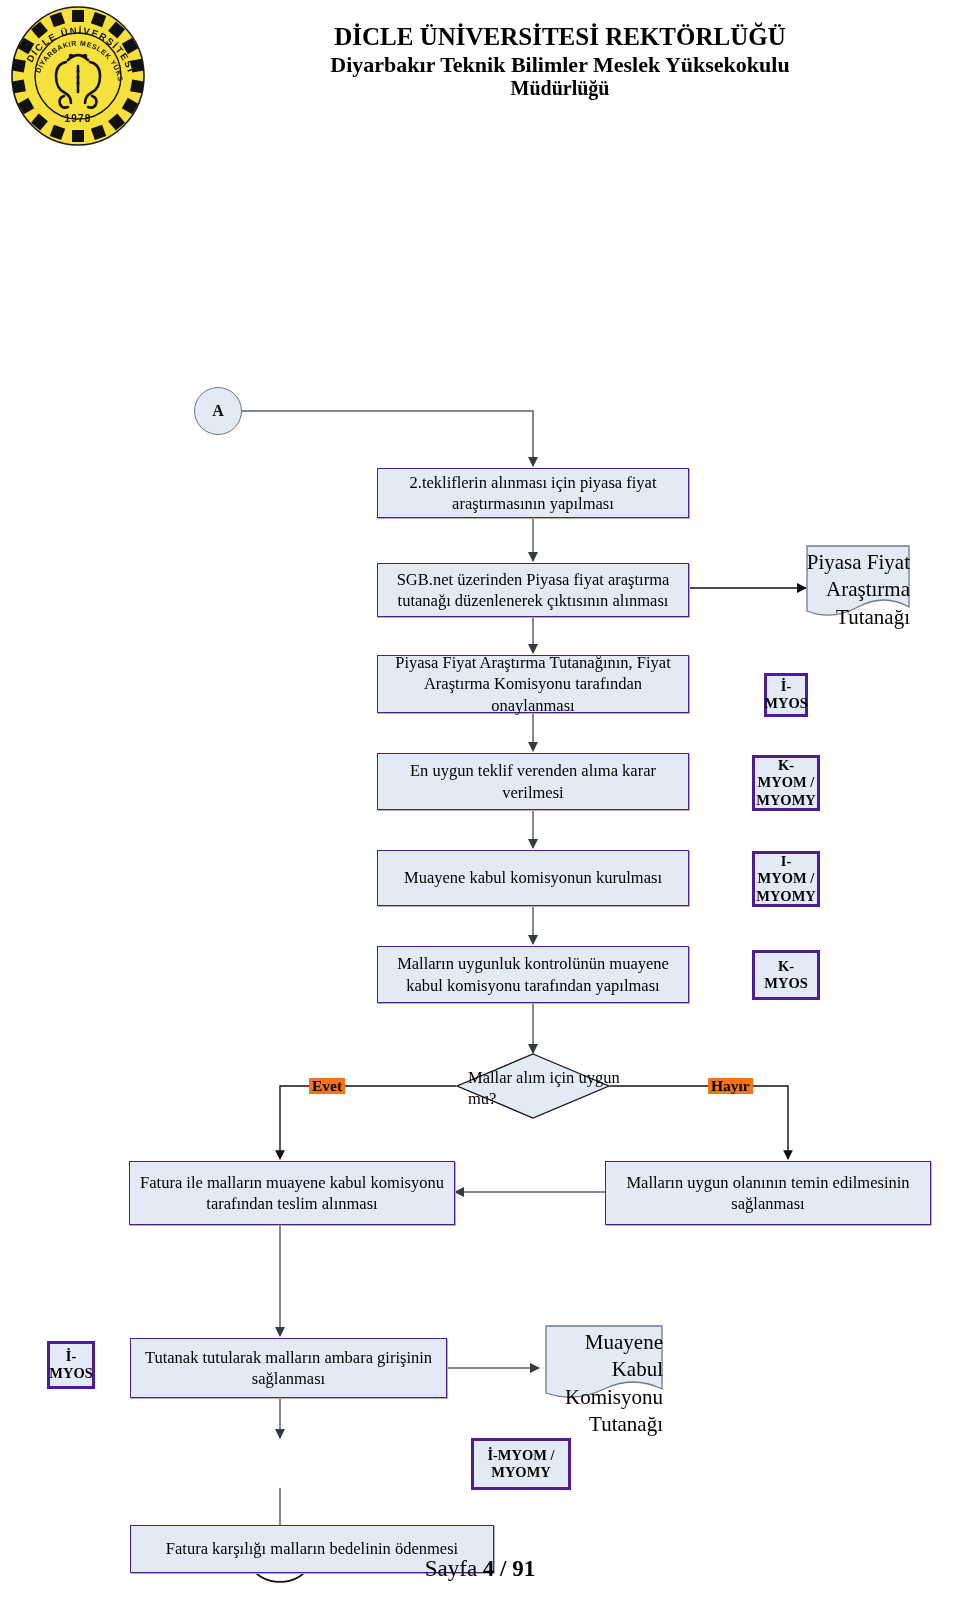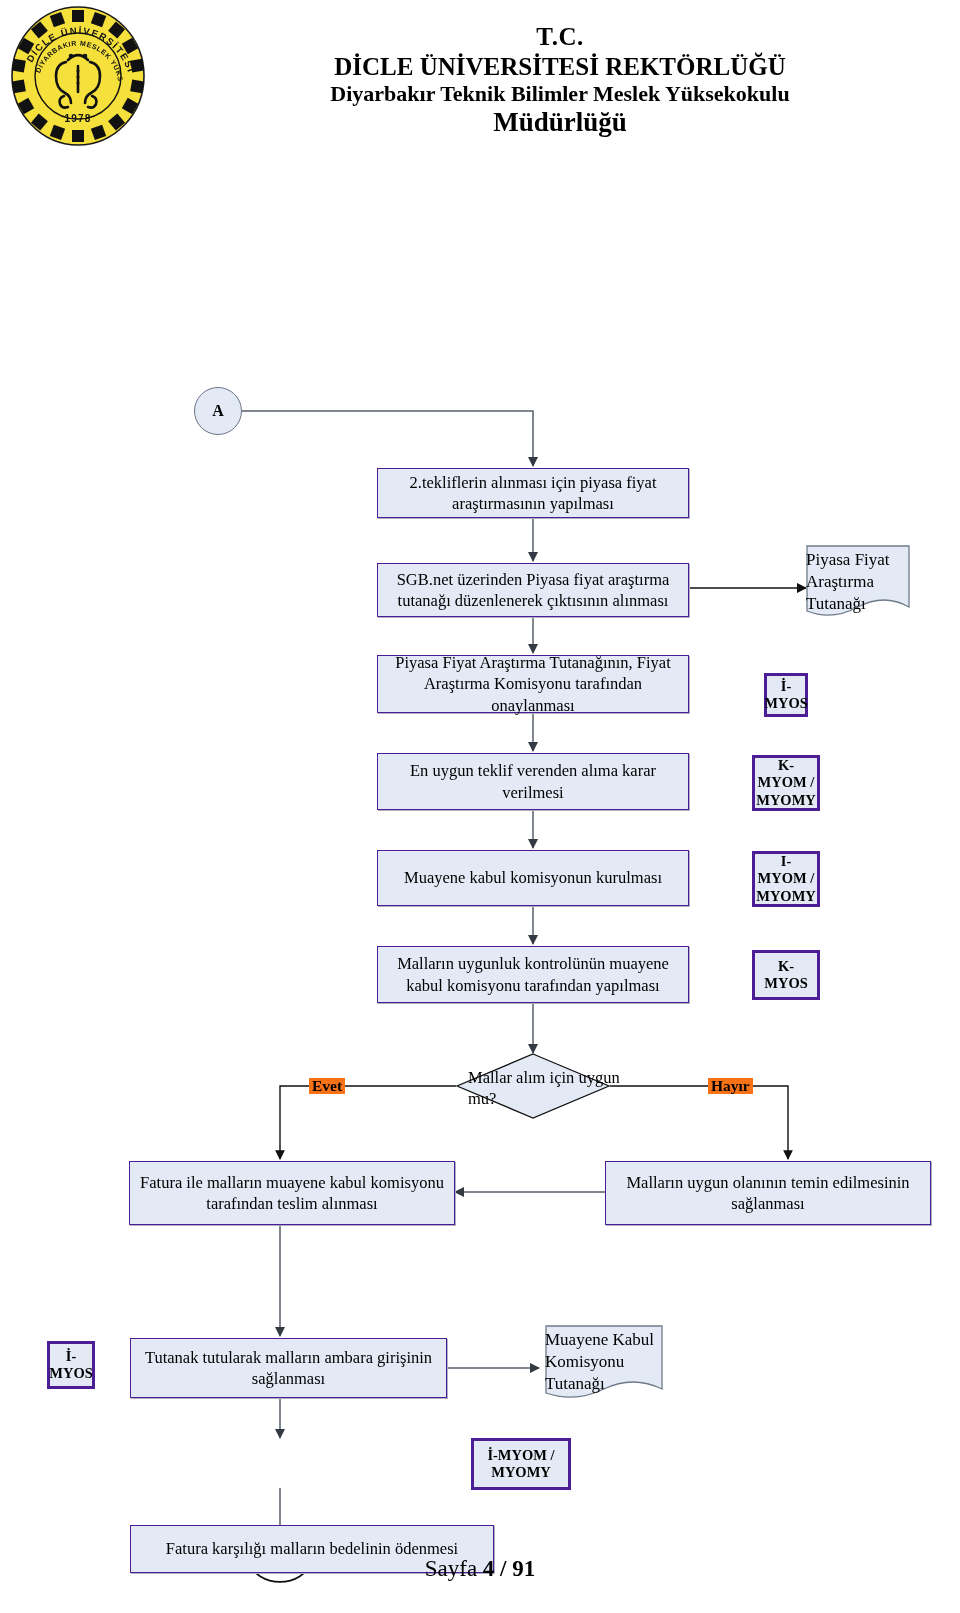--- a/index.html
+++ b/index.html
@@ -33,21 +33,21 @@
   #header-text {
     position: absolute;
     left: 190px; top: 22px;
     width: 740px;
     text-align: center;
     line-height: 1.18;
   }
   .hdr-l1 { font-size: 25px; font-weight: bold; letter-spacing: .5px; }
   .hdr-l2 { font-size: 25px; font-weight: bold; }
   .hdr-l3 { font-size: 22px; font-weight: bold; }
-  .hdr-l4 { font-size: 27px; font-weight: bold; }
+  .hdr-l4 { font-size: 20px; font-weight: bold; }
 
   
   .proc {
     position: absolute;
     box-sizing: border-box;
     background: #e3eaf5;
     border: 1px solid #4c1d95;
     box-shadow: 1px 1px 0 0 #aab2c0;
     display: flex;
     align-items: center;
@@ -88,22 +88,22 @@
   }
 
   .docshape {
     position: absolute;
   }
   .docshape svg { display: block; }
   .docshape .doc-label {
     position: absolute;
     left: 0; top: 0;
     width: 100%;
-    text-align: left;
-    font-size: 17px;
+    text-align: right;
+    font-size: 21px;
     line-height: 1.3;
     pointer-events: none;
   }
 
   .diamond-wrap { position: absolute; }
   .diamond-wrap svg { display: block; }
   .diamond-wrap .dm-label {
     position: absolute;
     left: 12px; top: 0; width: 100%;
     text-align: left;
@@ -235,21 +235,20 @@
             <circle cx="70" cy="67" r="1.5"></circle>
             <circle cx="70" cy="73" r="1.5"></circle>
             <circle cx="70" cy="79" r="1.5"></circle>
           </g>
           <text x="70" y="118" text-anchor="middle" font-family="'Liberation Sans', sans-serif" font-size="10" font-weight="bold" fill="#111111" letter-spacing="1.2">1978</text>
         </g>
       </svg>
     </div>
 
     <div id="header-text">
-      <div class="hdr-l1">T.C.</div>
       <div class="hdr-l2">DİCLE ÜNİVERSİTESİ REKTÖRLÜĞÜ</div>
       <div class="hdr-l3">Diyarbakır Teknik Bilimler Meslek Yüksekokulu</div>
       <div class="hdr-l4">Müdürlüğü</div>
     </div>
   </div>
 
   <svg id="connectors">
     <defs>
       <marker id="arrow" viewBox="0 0 10 10" refX="9" refY="5" markerWidth="7" markerHeight="7" orient="auto-start-reverse">
         <path d="M 0 0 L 10 5 L 0 10 z" fill="#333a44"></path>

